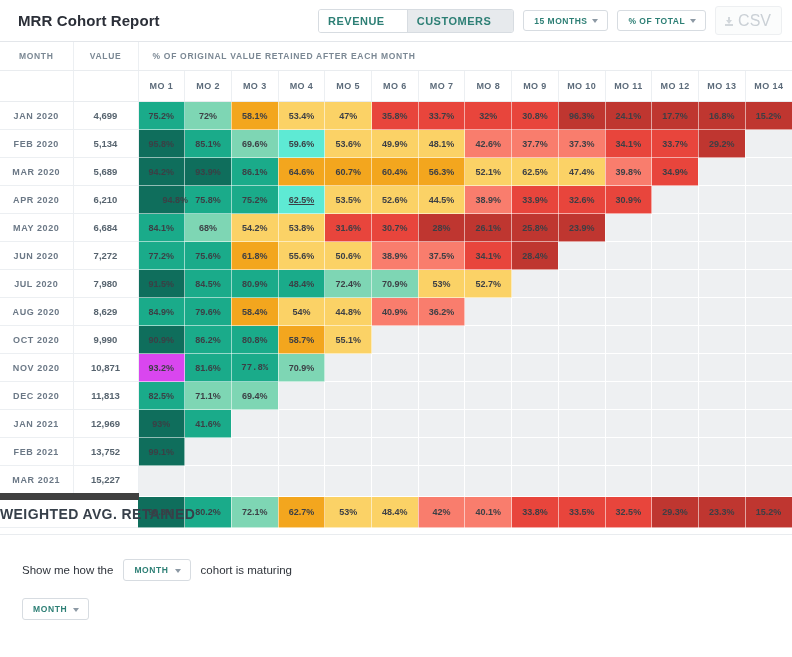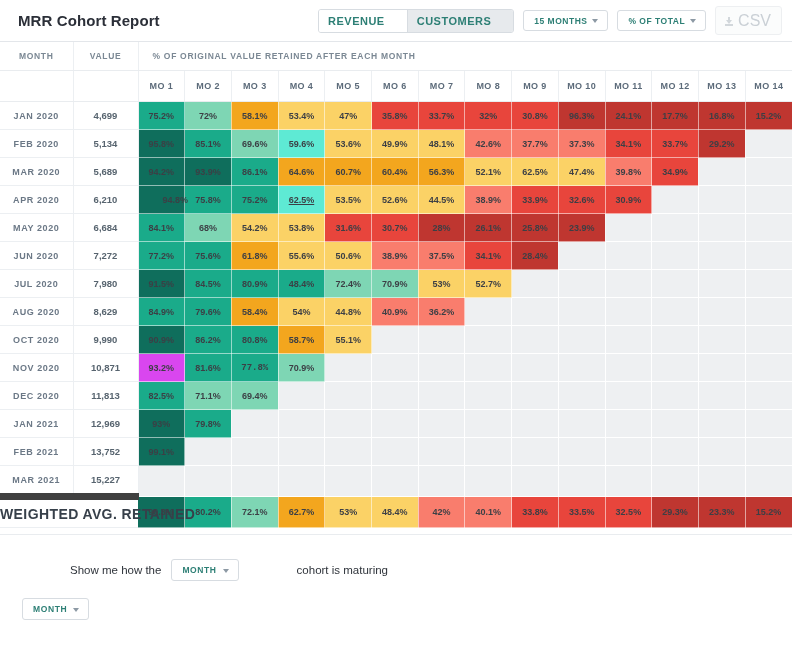--- a/index.html
+++ b/index.html
@@ -226,21 +226,20 @@
   .prompt-row {
     display: flex;
     align-items: center;
     gap: 10px;
     margin-bottom: 13px;
     height: 26px;
   }
   .prompt-text {
     font-size: 11.5px;
     color: #2f343b;
-    margin-left: 48px;
   }
   .mini-dd {
     display: inline-flex;
     align-items: center;
     gap: 6px;
     border: 1px solid #d7dce1;
     border-radius: 3px;
     background: #fff;
     padding: 6px 9px 5px 10px;
     cursor: pointer;
@@ -529,21 +528,21 @@
             <td class="heat empty"></td>
             <td class="heat empty"></td>
             <td class="heat empty"></td>
             <td class="heat empty"></td>
             <td class="heat empty"></td>
           </tr>
           <tr>
             <td class="month-cell">JAN 2021</td>
             <td class="value-cell">12,969</td>
             <td class="heat" style="background: rgb(15, 110, 92);">93%</td>
-            <td class="heat" style="background: rgb(26, 171, 138);">79.8%</td>
+            <td class="heat" style="background: rgb(26, 171, 138);">41.6%</td>
             <td class="heat empty"></td>
             <td class="heat empty"></td>
             <td class="heat empty"></td>
             <td class="heat empty"></td>
             <td class="heat empty"></td>
             <td class="heat empty"></td>
             <td class="heat empty"></td>
             <td class="heat empty"></td>
             <td class="heat empty"></td>
             <td class="heat empty"></td>

